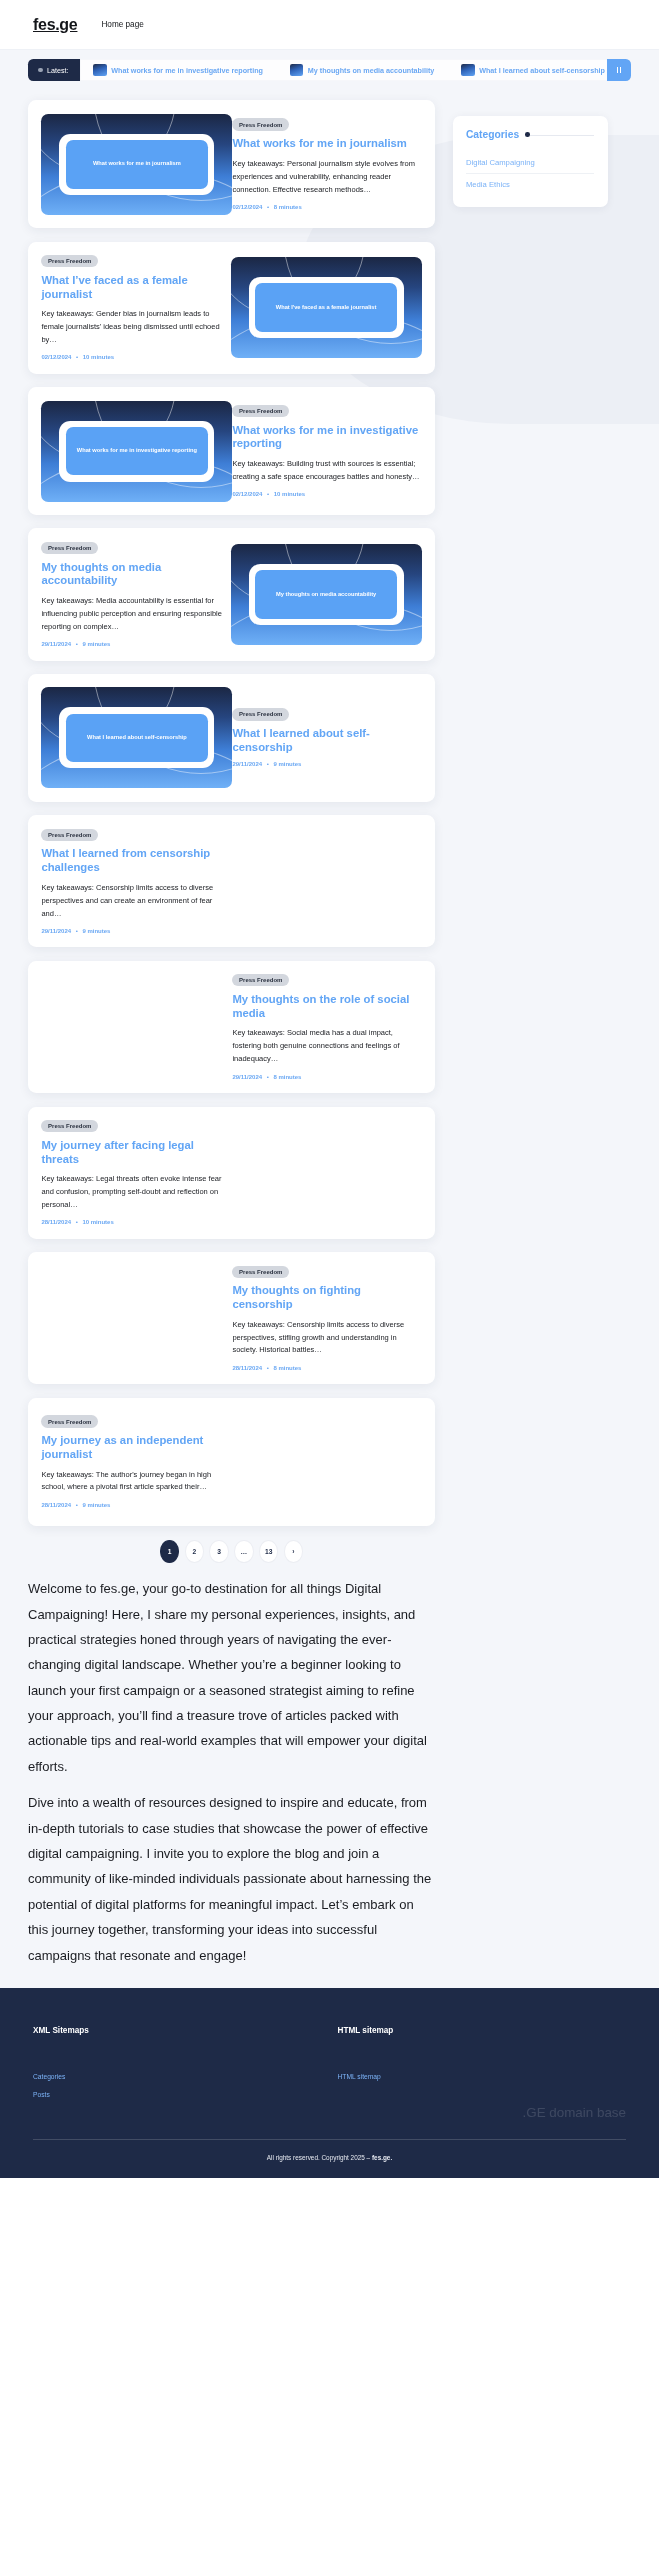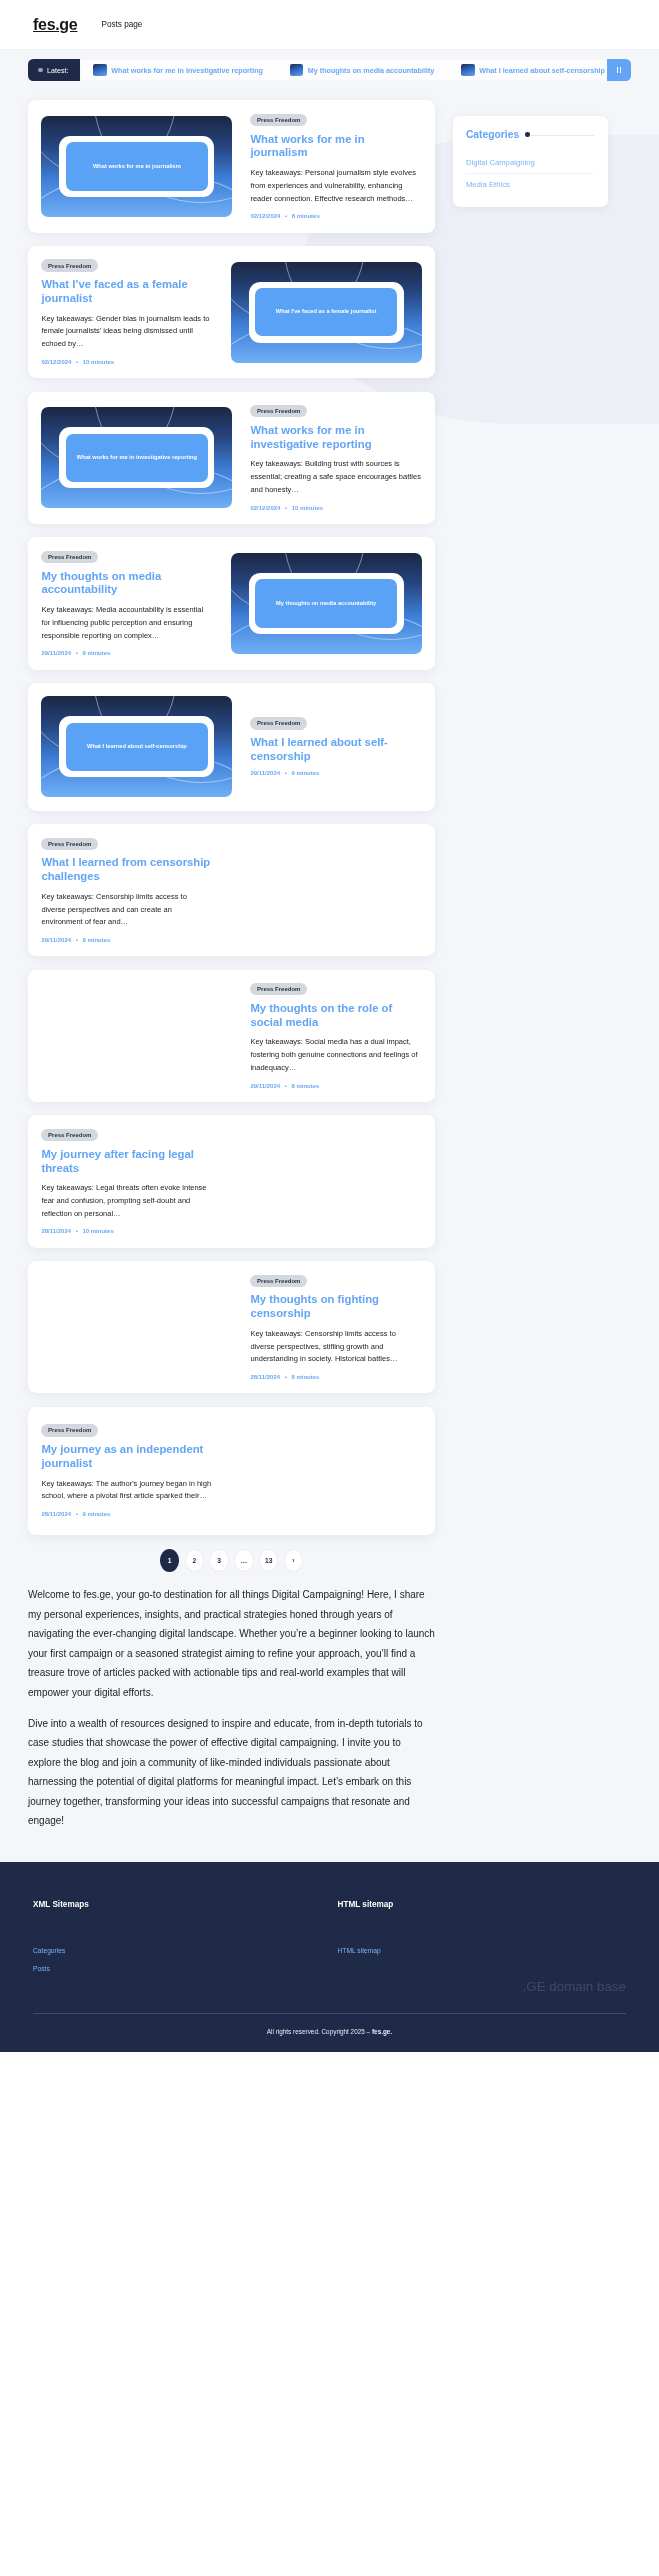--- a/index.html
+++ b/index.html
@@ -172,21 +172,21 @@
   }
 
   
   .card {
     background: #ffffff;
     border-radius: 8.2px;
     box-shadow: 0 2.1px 10.3px rgba(30,42,71,0.07);
     padding: 13.4px;
     margin-bottom: 13.4px;
     display: flex;
-    gap: 18px;
+    gap: 0;
     align-items: center;
     min-height: 124px;
   }
   .card.reverse { flex-direction: row-reverse; }
   .card-media {
     flex: 0 0 191px;
     height: 101px;
     border-radius: 7.2px;
     overflow: hidden;
     position: relative;
@@ -274,26 +274,26 @@
     font-size: 6.7px; font-weight: 700;
     color: #1e2a47;
     text-decoration: none;
     cursor: pointer;
   }
   .page-btn.current { background: #1e2a47; color: #ffffff; border-color: #1e2a47; }
 
   
   .intro { padding: 0 0 20.6px 0; }
   .intro p {
-    font-size: 10px;
+    font-size: 13px;
     line-height: 1.95;
     color: #1b1d22;
     margin-bottom: 11.3px;
   }
-  .intro p:last-child { margin-bottom: 11px; }
+  .intro p:last-child { margin-bottom: 0; }
 
   
   .site-footer {
     background: #1e2a47;
     color: #ffffff;
     padding: 38px 33px 0 33px;
     position: relative;
   }
   .footer-cols { display: flex; gap: 8px; }
   .footer-col { flex: 0 0 50%; }
@@ -327,21 +327,21 @@
     padding: 14.4px 0 17.5px 0;
   }
   .footer-bottom b { font-weight: 700; }
 </style>
 </head>
 <body>
 
 <header class="site-header">
   <a class="brand" href="#">fes.ge</a>
   <nav>
-    <a class="nav-link" href="#">Posts page</a>
+    <a class="nav-link" href="#">Home page</a>
   </nav>
 </header>
 
 <div class="ticker-wrap">
   <div class="ticker">
     <div class="ticker-label">
       <span class="ticker-dot"></span>
       <span>Latest:</span>
     </div>
     <div class="ticker-track">

